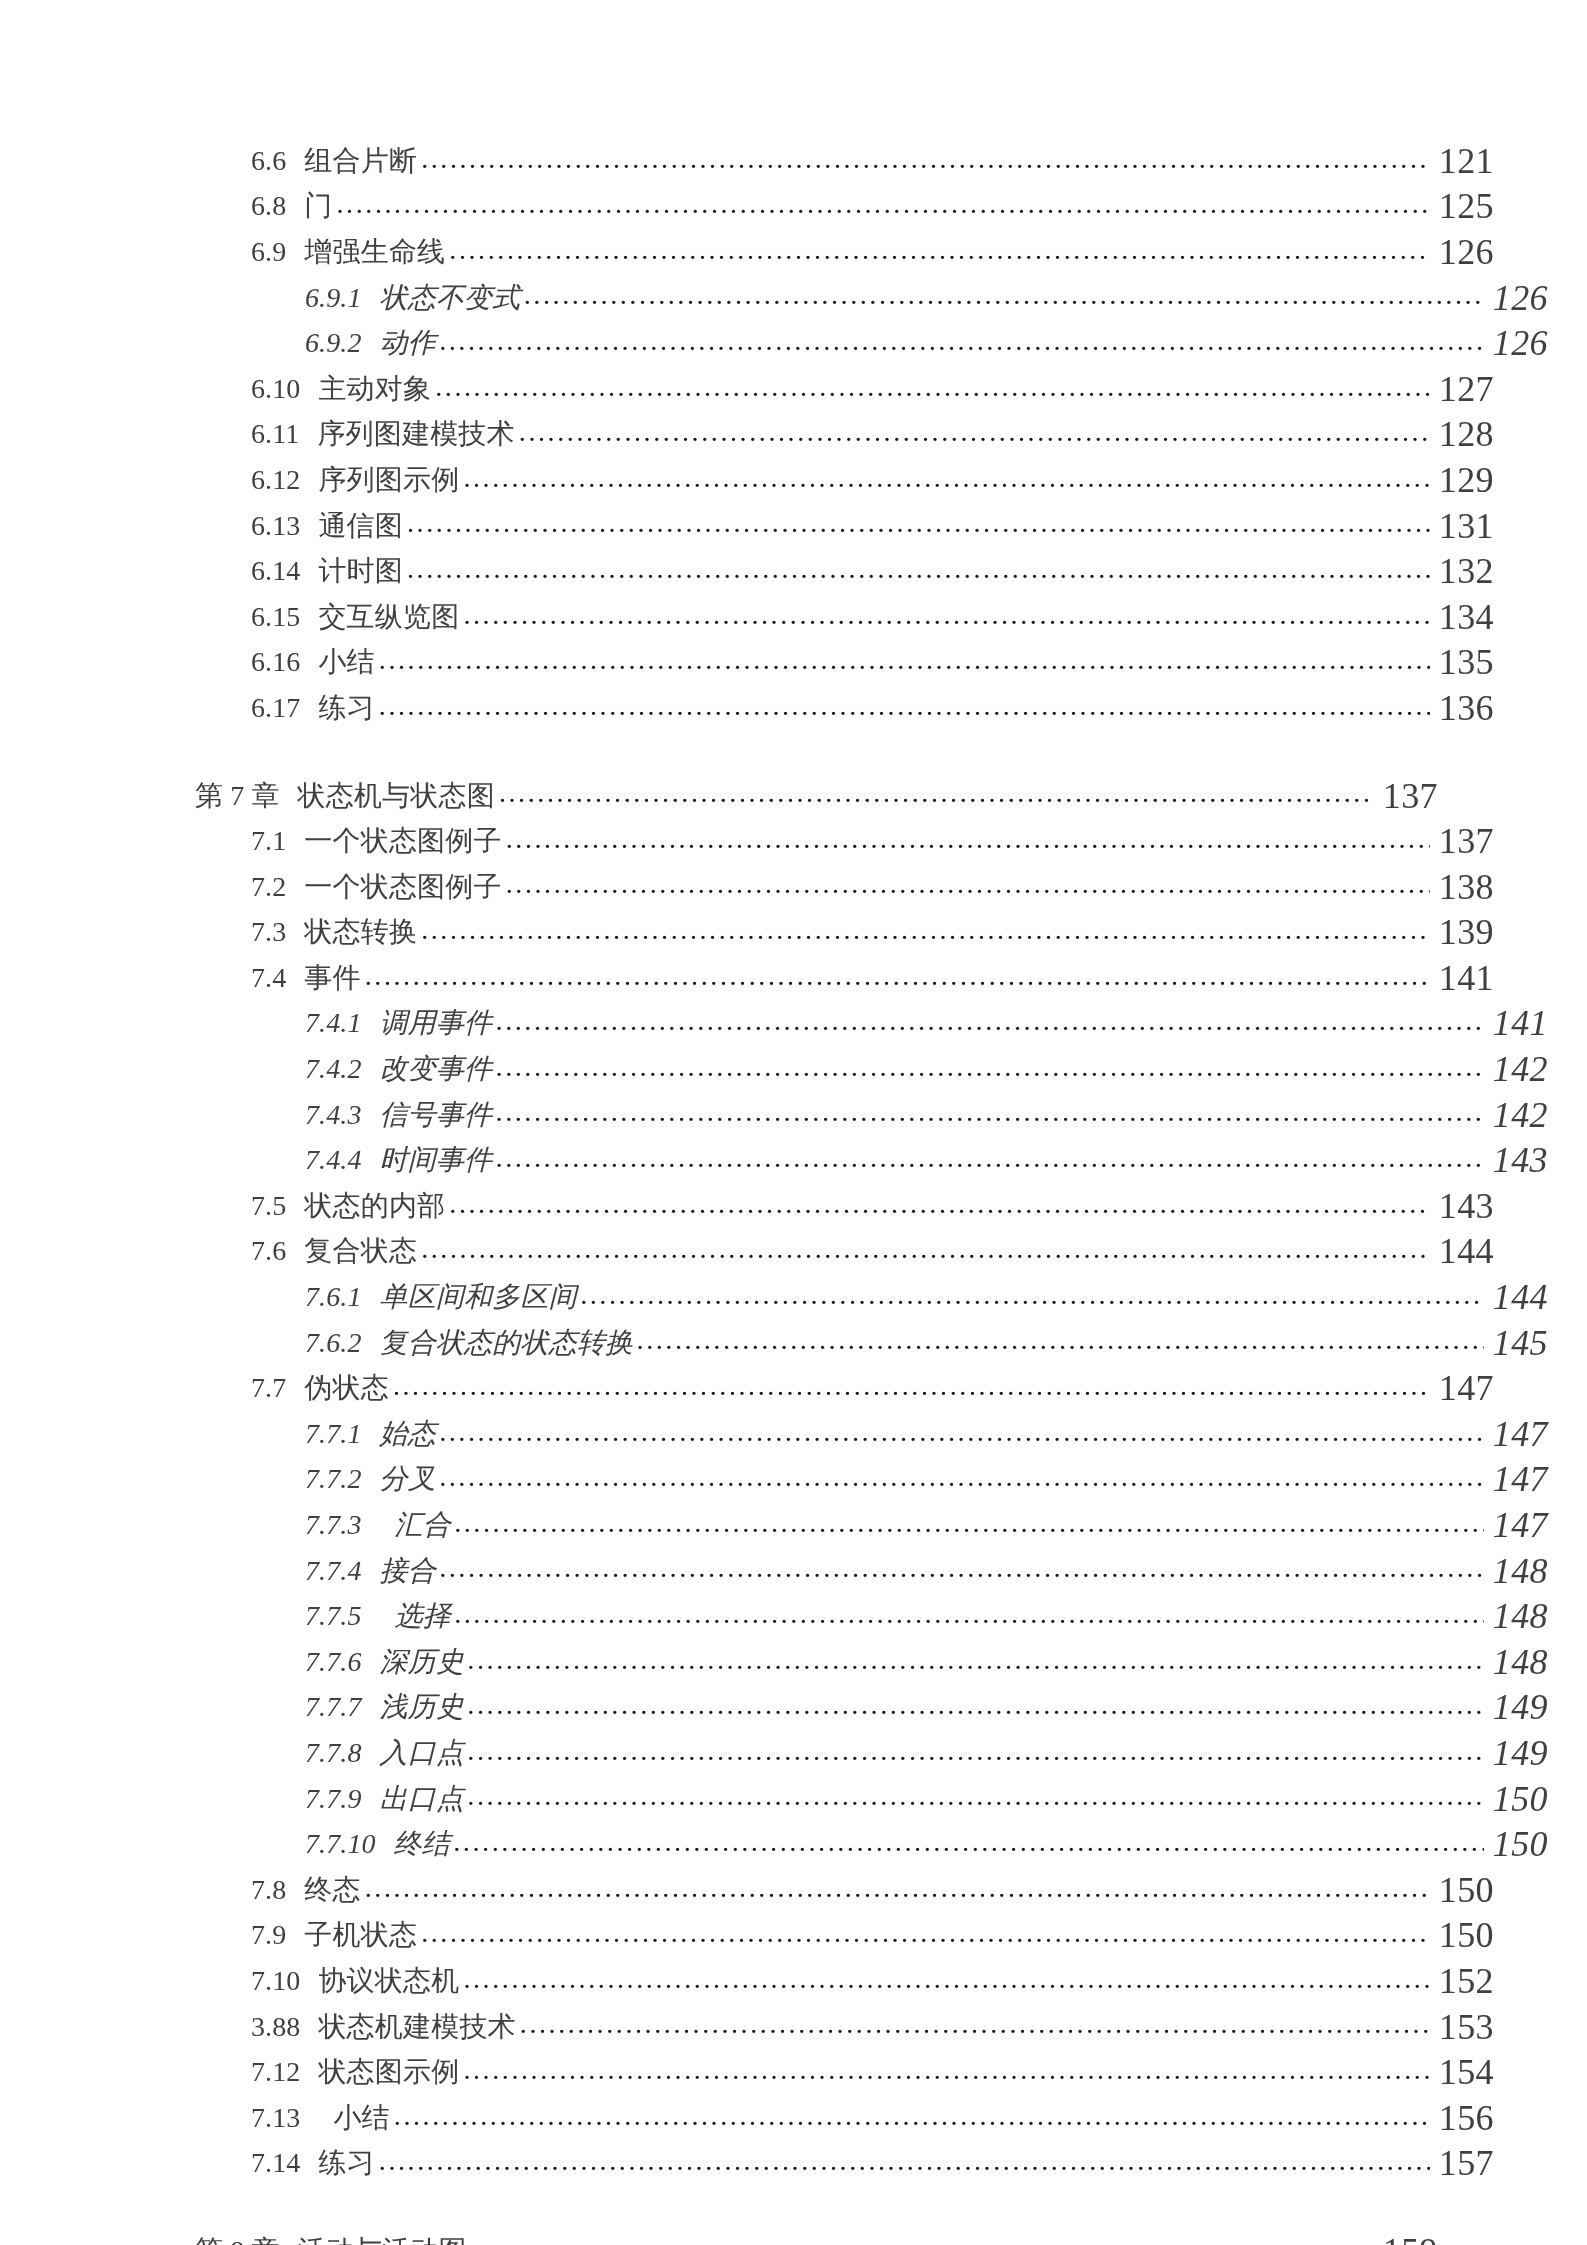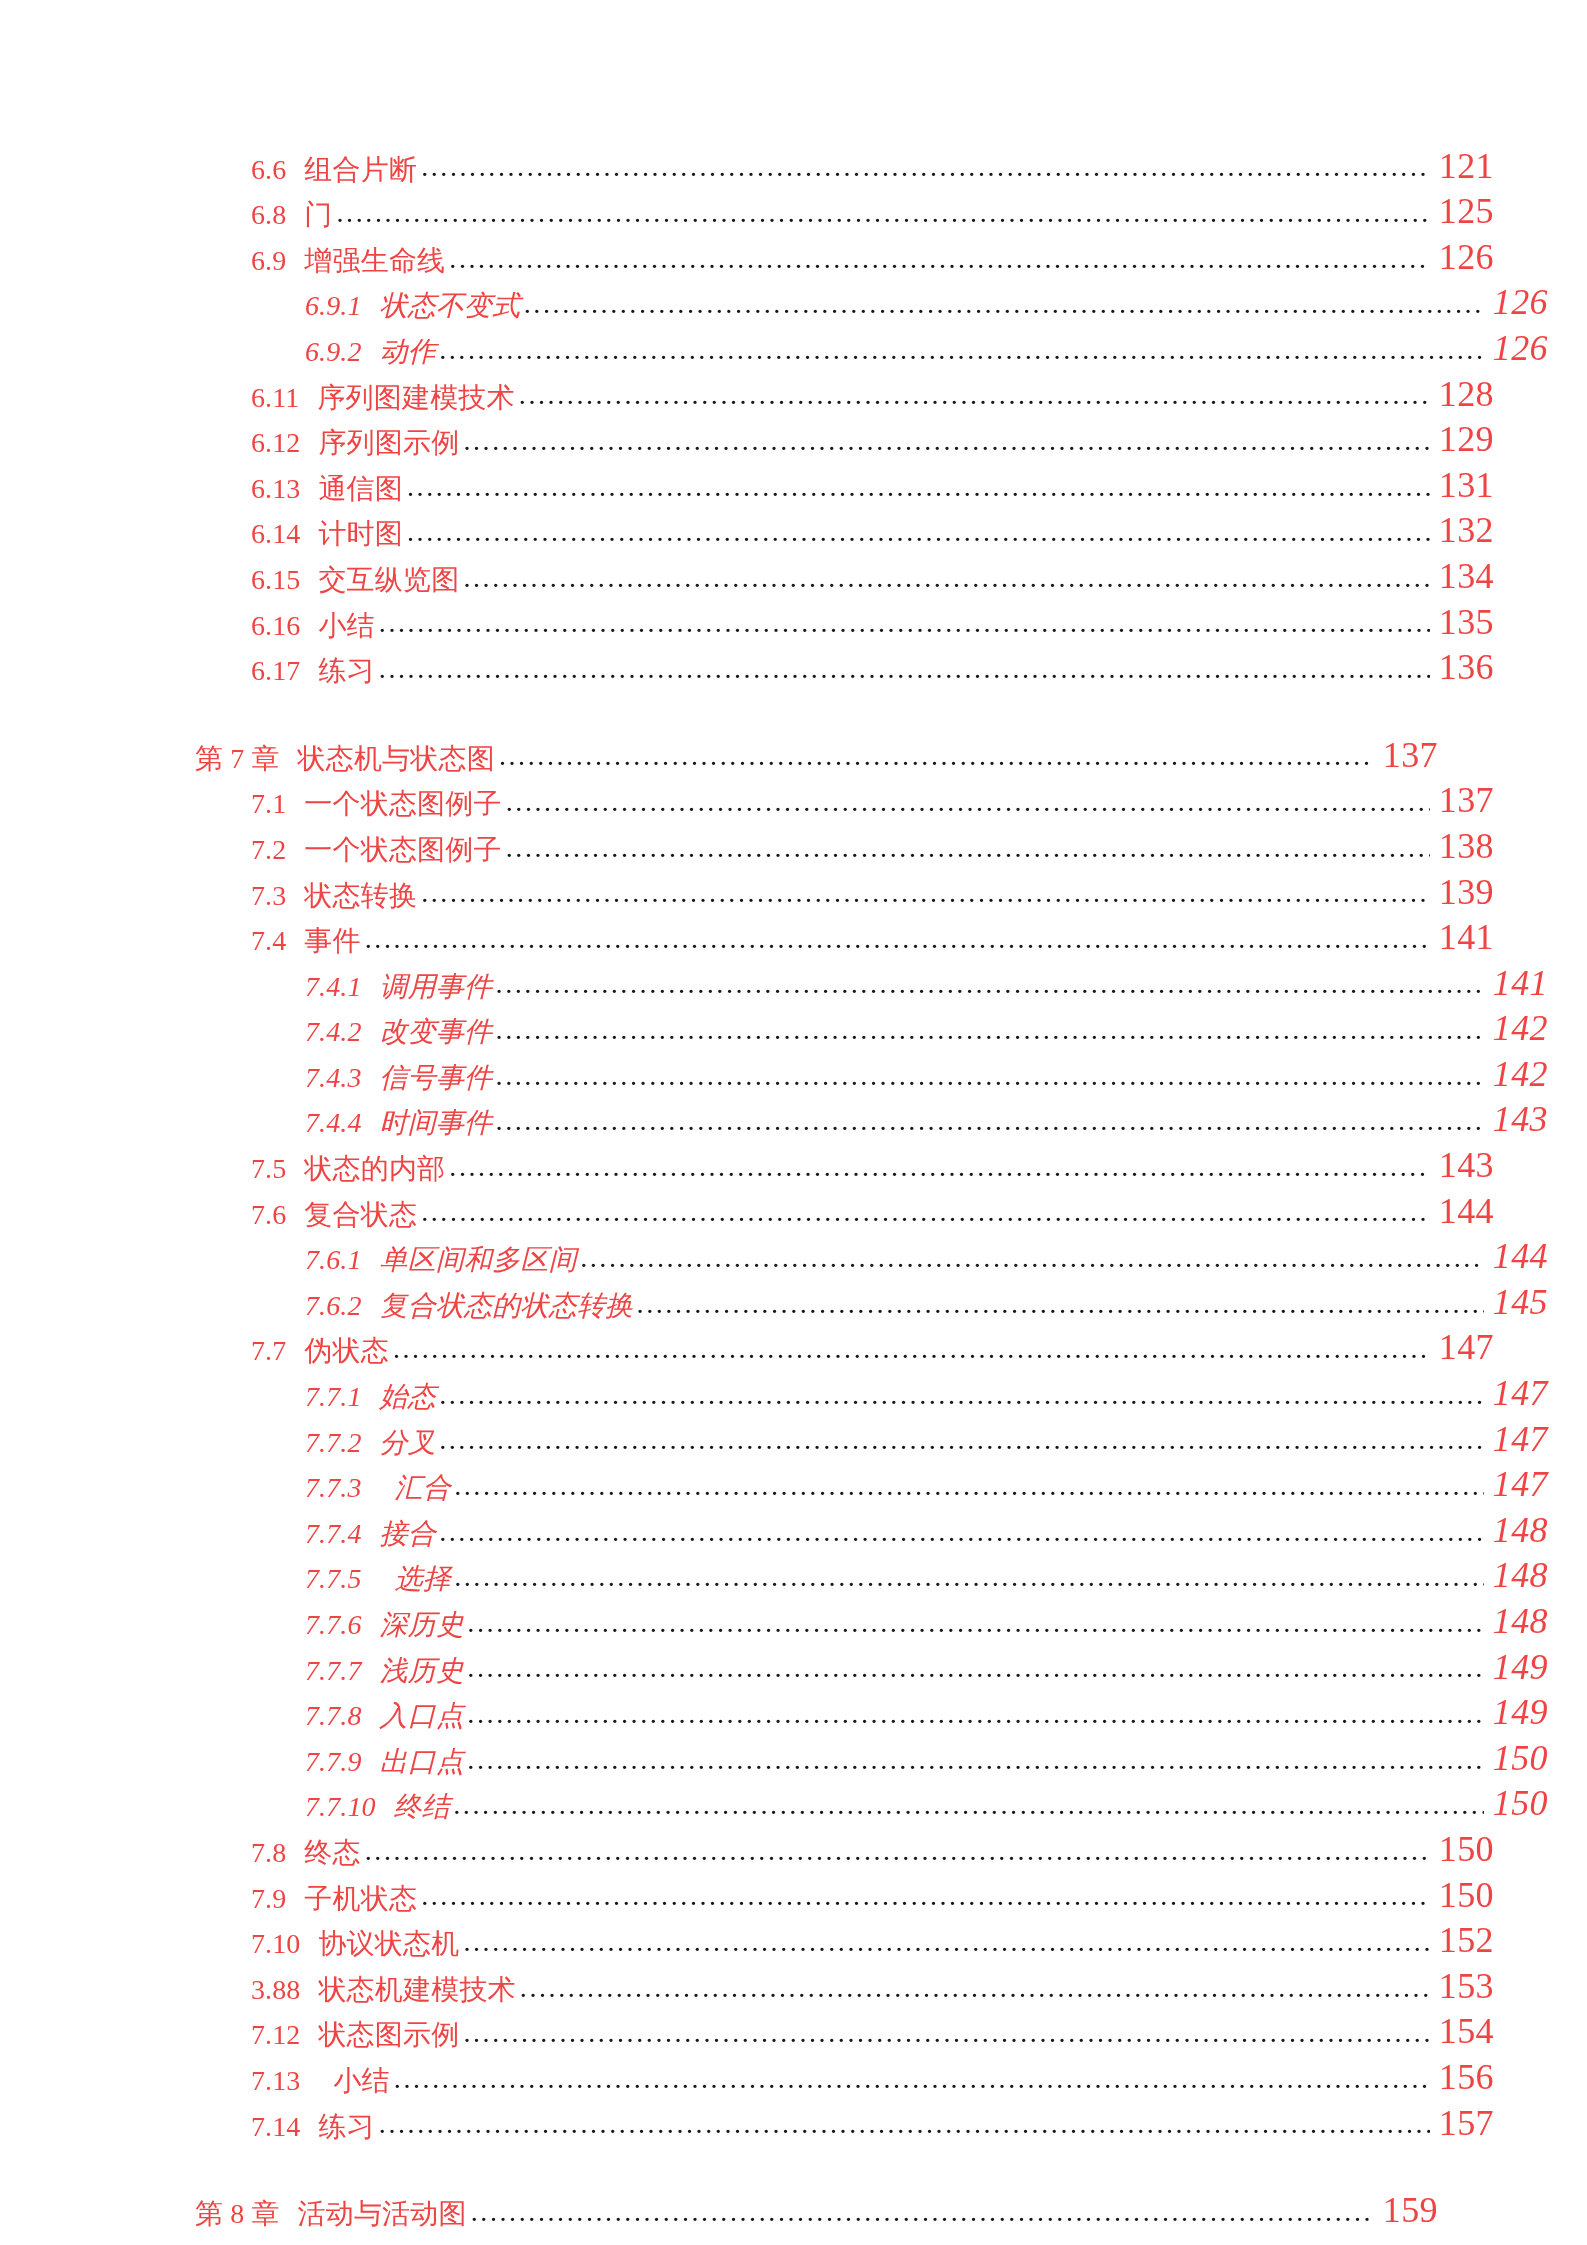--- a/index.html
+++ b/index.html
@@ -27,26 +27,26 @@
 
   .toc {
     position: absolute;
     left: 195px;
     top: 138px;
     width: 1243px;
   }
 
   .toc-entry {
     display: flex;
-    align-items: flex-end;
+    align-items: center;
     width: 100%;
     line-height: 1.0;
     height: 45.6px;
     font-size: 28px;
-    color: #ef4444;
+    color: #404040;
     white-space: nowrap;
   }
 
   
   .lvl-chapter { padding-left: 0px; margin-top: 42px; }
   .lvl-1       { padding-left: 56px; }
   .lvl-2       { padding-left: 110px; font-style: italic; }
 
   .entry-num {
     flex: 0 0 auto;
@@ -126,20 +126,27 @@
         <span class="entry-page">126</span>
       </div>
       <div class="toc-entry lvl-2">
         <span class="entry-num">6.9.2</span>
         <span class="entry-gap gap-md"></span>
         <span class="entry-title">动作</span>
         <span class="entry-leader"></span>
         <span class="entry-page">126</span>
       </div>
       <div class="toc-entry lvl-1">
+        <span class="entry-num">6.10</span>
+        <span class="entry-gap gap-md"></span>
+        <span class="entry-title">主动对象</span>
+        <span class="entry-leader"></span>
+        <span class="entry-page">127</span>
+      </div>
+      <div class="toc-entry lvl-1">
         <span class="entry-num">6.11</span>
         <span class="entry-gap gap-md"></span>
         <span class="entry-title">序列图建模技术</span>
         <span class="entry-leader"></span>
         <span class="entry-page">128</span>
       </div>
       <div class="toc-entry lvl-1">
         <span class="entry-num">6.12</span>
         <span class="entry-gap gap-md"></span>
         <span class="entry-title">序列图示例</span>

